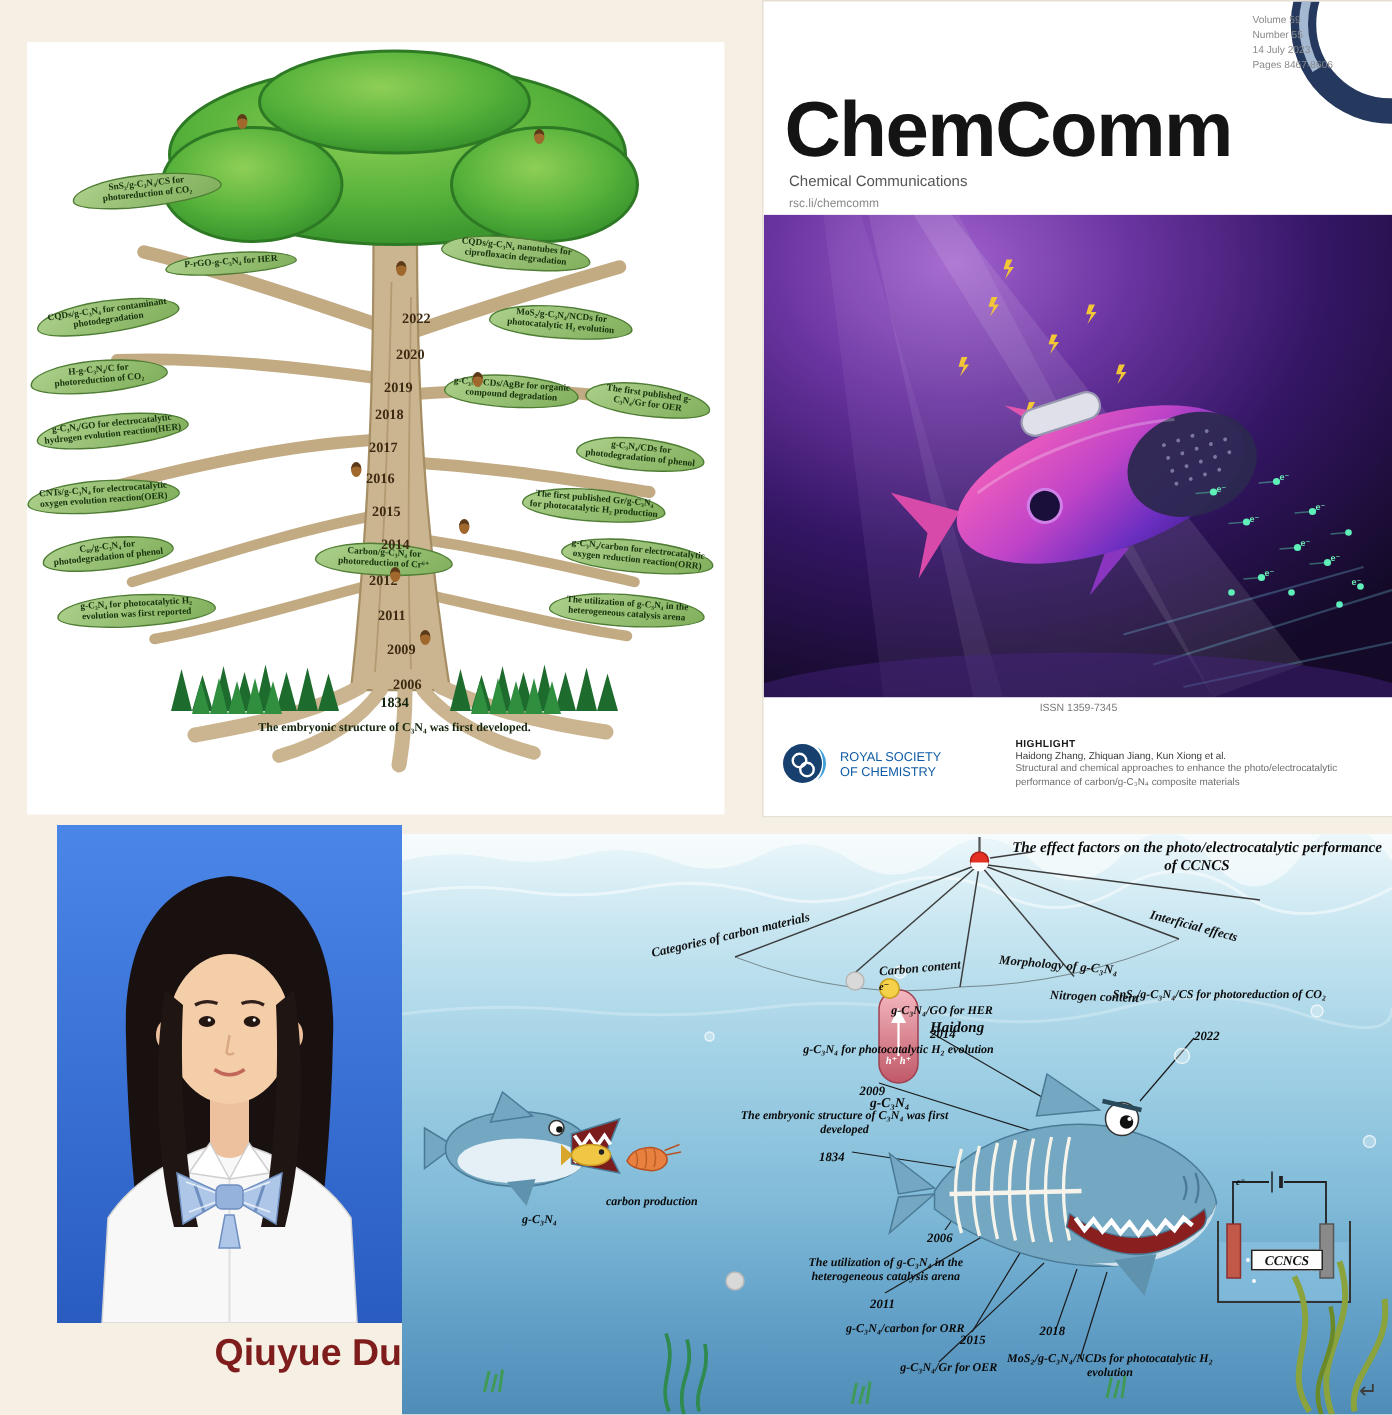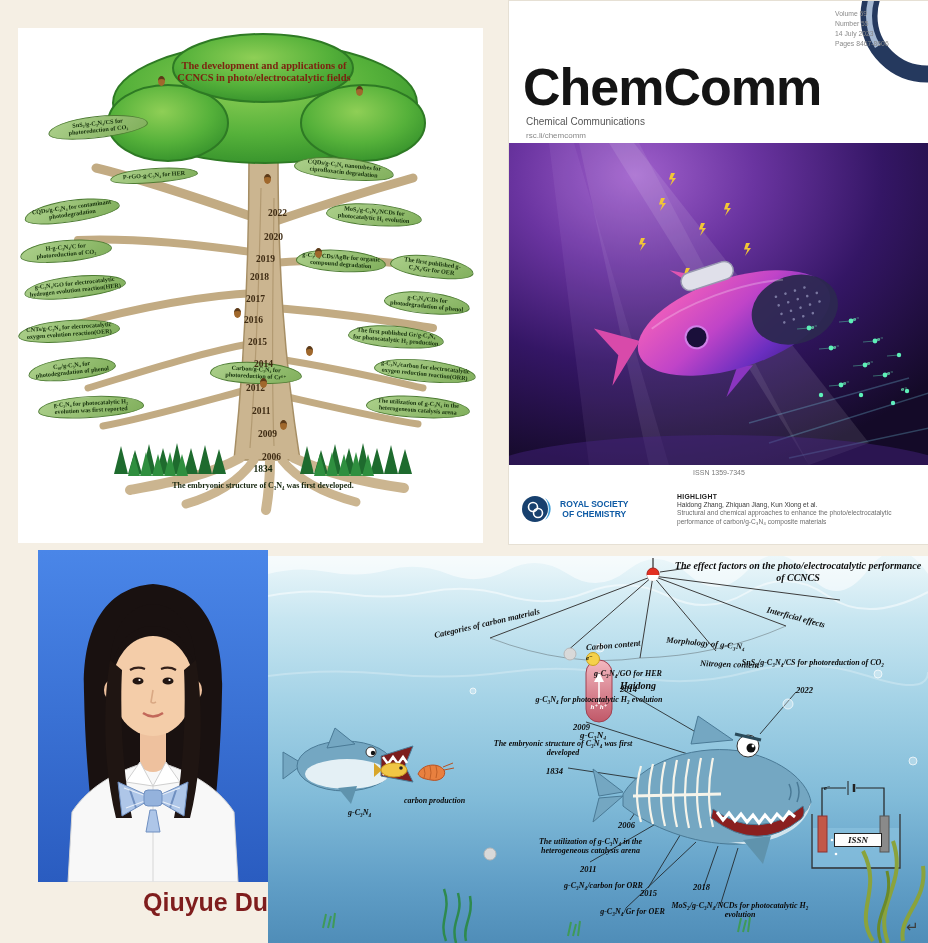--- a/index.html
+++ b/index.html
@@ -56,21 +56,21 @@
     font-family:"Liberation Sans","DejaVu Sans",sans-serif;
   }
   .cover-sub { position:absolute; left:17px; top:115px; font-size:10px; color:#555; }
   .cover-url { position:absolute; left:17px; top:130px; font-size:8px; color:#888; }
   .cover-art { position:absolute; left:0; top:142px; width:420px; height:322px; overflow:hidden; }
   .cover-e {
     position:absolute; font-size:6px; color:#6ef0b8; font-weight:bold;
   }
   .issn { position:absolute; left:0; top:468px; width:420px; text-align:center; font-size:7px; color:#7a7a7a; }
   .rsc { position:absolute; left:12px; top:492px; display:flex; align-items:center; gap:5px; }
-  .rsc-text { font-size:8.5px; font-weight:bold; color:#0f5ba5; line-height:1.2;text-align:center; }
+  .rsc-text { font-size:8.5px; font-weight:normal; color:#0f5ba5; line-height:1.2; }
   .highlight { position:absolute; left:168px; top:492px; width:215px; }
   .hl-label { font-size:6.8px; font-weight:bold; color:#1a1a1a; letter-spacing:.3px; }
   .hl-authors { font-size:6.6px; color:#3a3a3a; margin-top:1px; }
   .hl-title { font-size:6.6px; color:#6e6e6e; line-height:1.3; margin-top:1px; }
 
   
   #portrait { left:38px; top:550px; width:230px; height:332px; overflow:hidden; }
   #author-name {
     position:absolute; left:38px; top:888px; width:230px; text-align:right;
     font-size:25px; font-weight:bold; color:#7f1d1d;
@@ -149,21 +149,20 @@
       <path d="M296,448 L302,426 L308,448 L314,424 L320,448 L326,426 L332,448 L338,424 L344,448 L350,426 L356,448 Z" fill="#2f8f3f"></path>
     </g>
     <g fill="url(#crownG)" stroke="#2e7a24" stroke-width="2">
       <ellipse cx="247" cy="75" rx="152" ry="60"></ellipse>
       <ellipse cx="150" cy="95" rx="60" ry="38"></ellipse>
       <ellipse cx="345" cy="95" rx="62" ry="38"></ellipse>
       <ellipse cx="245" cy="40" rx="90" ry="34"></ellipse>
     </g>
   </svg>
 
-  <div class="tree-title">The development and applications of CCNCS in photo/electrocatalytic fields</div>
 
   <div class="leaf" style="left:30px;top:88px;width:100px;transform:rotate(-6deg)">SnS₂/g-C₃N₄/CS for photoreduction of CO₂</div>
   <div class="leaf" style="left:92px;top:140px;width:88px;transform:rotate(-4deg)">P-rGO-g-C₃N₄ for HER</div>
   <div class="leaf" style="left:6px;top:172px;width:96px;transform:rotate(-8deg)">CQDs/g-C₃N₄ for contaminant photodegradation</div>
   <div class="leaf" style="left:2px;top:212px;width:92px;transform:rotate(-5deg)">H-g-C₃N₄/C for photoreduction of CO₂</div>
   <div class="leaf" style="left:6px;top:248px;width:102px;transform:rotate(-6deg)">g-C₃N₄/GO for electrocatalytic hydrogen evolution reaction(HER)</div>
   <div class="leaf" style="left:0px;top:292px;width:102px;transform:rotate(-4deg)">CNTs/g-C₃N₄ for electrocatalytic oxygen evolution reaction(OER)</div>
   <div class="leaf" style="left:10px;top:330px;width:88px;transform:rotate(-6deg)">C₆₀/g-C₃N₄ for photodegradation of phenol</div>
   <div class="leaf" style="left:20px;top:368px;width:106px;transform:rotate(-3deg)">g-C₃N₄ for photocatalytic H₂ evolution was first reported</div>
   <div class="leaf" style="left:192px;top:334px;width:92px;transform:rotate(3deg)">Carbon/g-C₃N₄ for photoreduction of Cr⁶⁺</div>
@@ -557,17 +556,17 @@
   <div class="ms-year" style="left:312px;top:308px">2011</div>
   <div class="ms" style="left:288px;top:326px;width:95px">g-C₃N₄/carbon for ORR</div>
   <div class="ms-year" style="left:372px;top:332px">2015</div>
   <div class="ms" style="left:322px;top:352px;width:85px">g-C₃N₄/Gr for OER</div>
   <div class="ms-year" style="left:425px;top:326px">2018</div>
   <div class="ms" style="left:392px;top:346px;width:160px">MoS₂/g-C₃N₄/NCDs for photocatalytic H₂ evolution</div>
 
   <span class="tag" style="left:80px;top:252px;font-size:8px">g-C₃N₄</span>
   <span class="tag" style="left:136px;top:240px;font-size:8px">carbon production</span>
 
-  <div class="cell-label">ISSN</div>
+  <div class="cell-label">CCNCS</div>
   <span class="tag" style="left:556px;top:228px;font-size:6.5px">e⁻</span>
 </div>
 
 <span class="return-mark">↵</span>
 
 </body></html>

